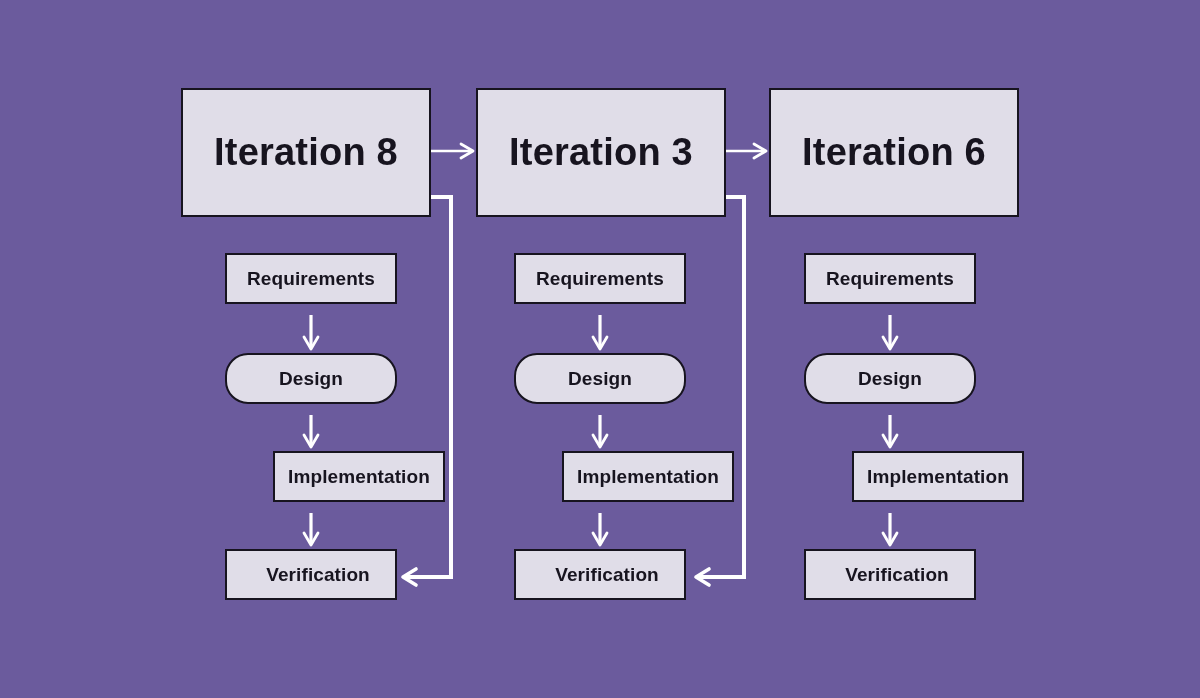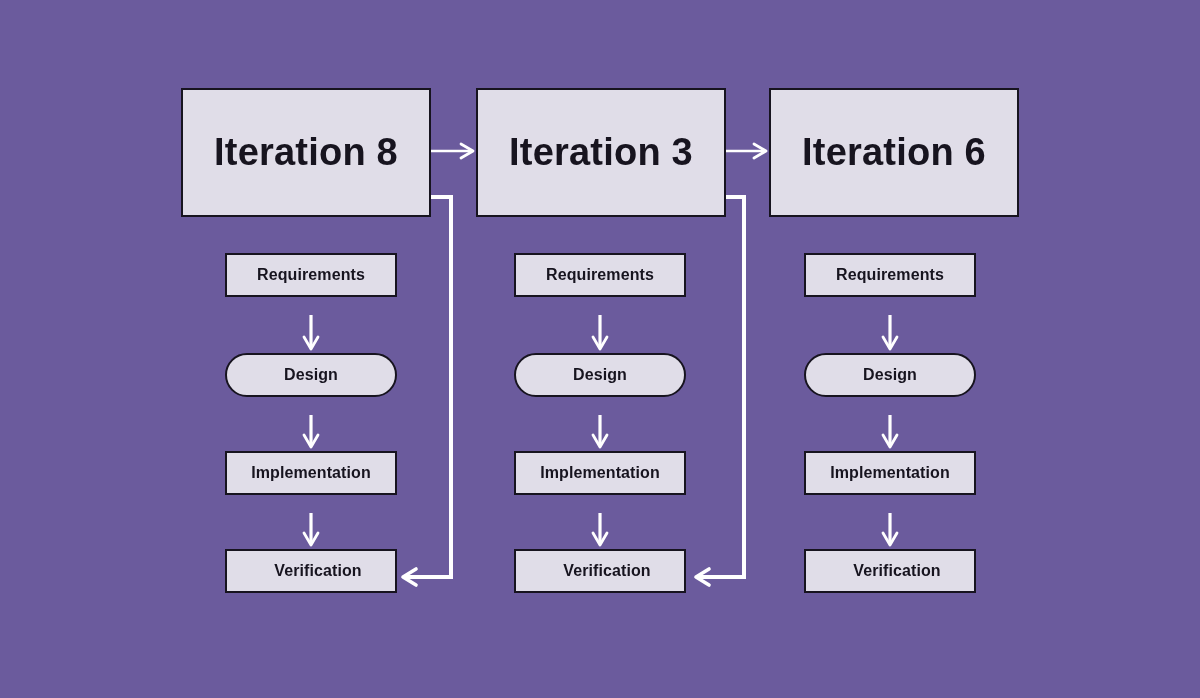--- a/index.html
+++ b/index.html
@@ -25,35 +25,35 @@
     border:2px solid var(--box_border);
     color:var(--text);
     display:flex;align-items:center;justify-content:center;
     text-align:center;
   }
   .iter-box{
     width:250px;height:129px;
     font-size:38px;font-weight:700;letter-spacing:0.2px;
   }
   .stage-box{
-    width:172px;height:44px;
-    font-size:16px;font-weight:700;letter-spacing:0.1px;text-align:right;
+    width:172px;height:51px;
+    font-size:19px;font-weight:700;letter-spacing:0.1px;text-align:right;
   }
   
   .it1{left:181px;top:88px;}
   .it2{left:476px;top:88px;}
   .it3{left:769px;top:88px;}
   
   .c1{left:225px;}
   .c2{left:514px;}
   .c3{left:804px;}
   
   .r1{top:253px;}
   .r2{top:353px;border-radius:23px;}
-  .r3{top:451px;}
+  .r3{top:451px;margin-left:48px;}
   .r4{top:549px;padding-left:14px;}
 </style>
 </head>
 <body>
 
 <div class="canvas">
 
   <svg class="arrow-layer" width="1200" height="698" viewBox="0 0 1200 698" xmlns="http://www.w3.org/2000/svg">
     <defs>
       <marker id="chev" markerUnits="userSpaceOnUse" markerWidth="20" markerHeight="20" viewBox="0 0 20 20" refX="15" refY="10" orient="auto">

